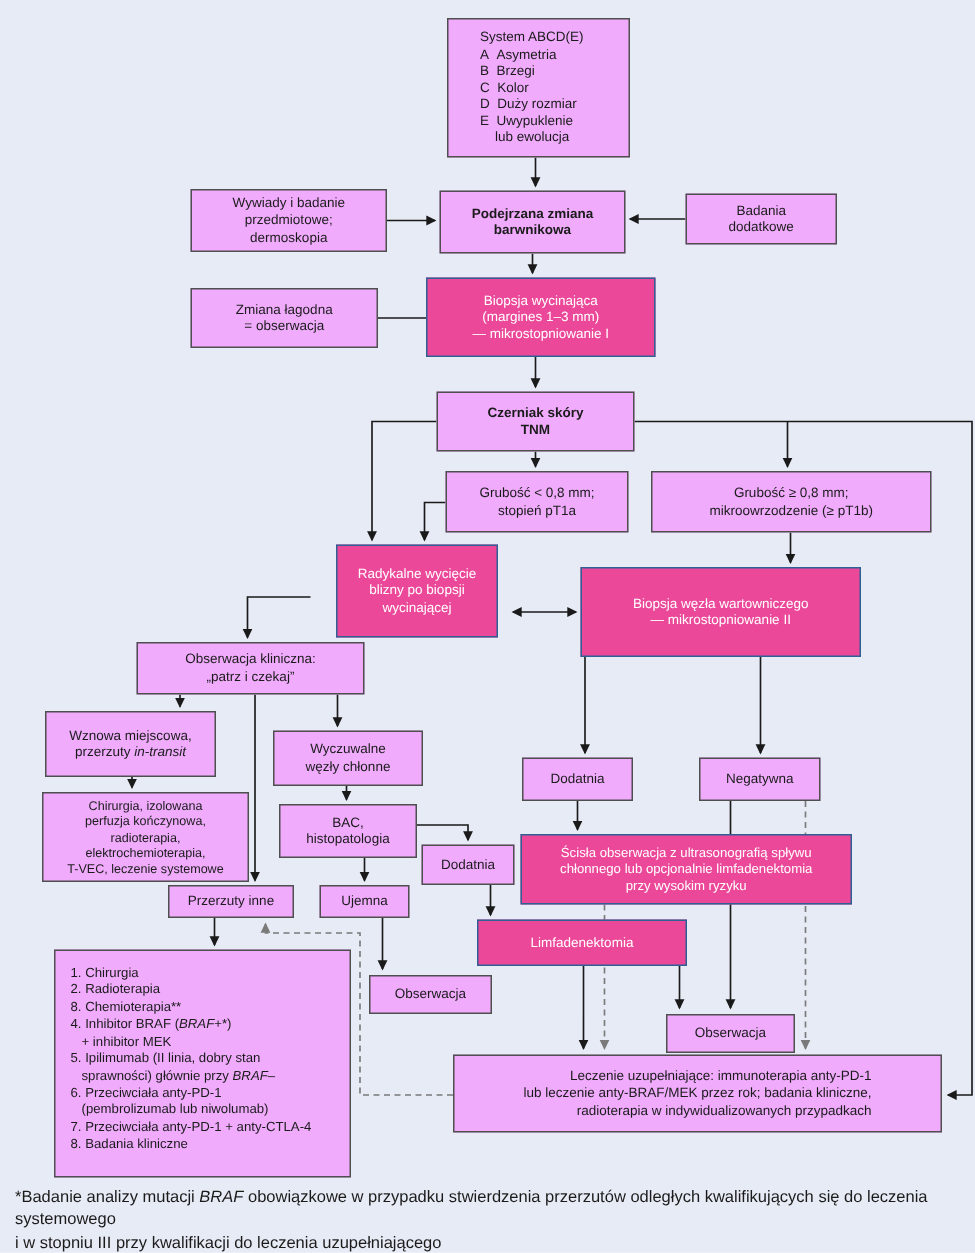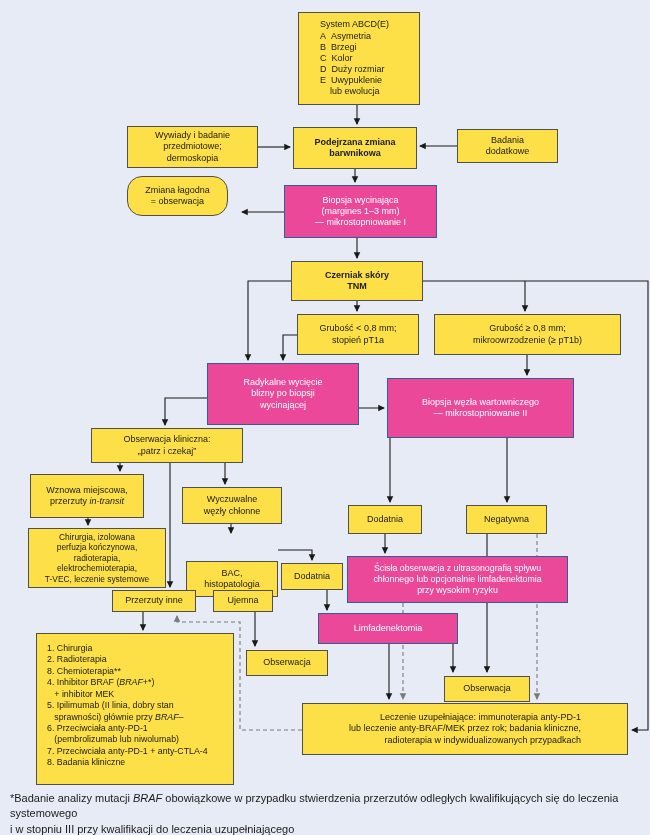--- a/index.html
+++ b/index.html
@@ -1,45 +1,45 @@
 <!DOCTYPE html>
 <html lang="pl"><head>
 <meta charset="utf-8">
 <style>
   html,body{margin:0;padding:0;}
   body{font-family:"Liberation Sans","DejaVu Sans",sans-serif;}
   #stage{position:relative;width:650px;height:835px;background:#e7ebf5;overflow:hidden;}
   #wires{position:absolute;left:0;top:0;}
   .box{
-    position:absolute;background:#fde047;border:1px solid #4f4f4f;
+    position:absolute;background:#f0abfc;border:1px solid #4f4f4f;
     display:flex;align-items:center;justify-content:center;
     text-align:center;white-space:pre-line;
     font-size:9px;line-height:1.24;color:#1b1b1b;
     padding:2px 3px;box-sizing:border-box;
   }
   .blue{background:#ec4899;border-color:#2f5f94;color:#ffffff;font-weight:normal;}
   .bold{font-weight:bold;}
   .left{text-align:left;justify-content:flex-start;}
   .ln{white-space:pre-line;}
   #n-system{left:298px;top:12px;width:122px;height:93px;padding-left:21px;}
   #n-wywiady{left:127px;top:126px;width:131px;height:42px;}
   #n-podejrzana{left:293px;top:127px;width:124px;height:42px;}
   #n-badania{left:457px;top:129px;width:101px;height:34px;}
-  #n-zmiana{left:127px;top:176px;width:101px;height:40px;border-radius:15px;}
+  #n-zmiana{left:127px;top:192px;width:125px;height:40px;}
   #n-biopsja-wyc{left:284px;top:185px;width:153px;height:53px;}
   #n-tnm{left:291px;top:261px;width:132px;height:40px;text-align:center;}
   #n-grubosc-lt{left:297px;top:314px;width:122px;height:41px;}
   #n-grubosc-ge{left:434px;top:314px;width:187px;height:41px;}
-  #n-radykalne{left:207px;top:363px;width:152px;height:62px;}
+  #n-radykalne{left:224px;top:363px;width:108px;height:62px;}
   #n-biopsja-wezla{left:387px;top:378px;width:187px;height:60px;}
   #n-obs-kliniczna{left:91px;top:428px;width:152px;height:35px;}
   #n-wznowa{left:30px;top:474px;width:114px;height:44px;}
   #n-wyczuwalne{left:182px;top:487px;width:100px;height:37px;}
   #n-chirurgia{left:28px;top:528px;width:138px;height:60px;font-size:8.4px;}
-  #n-bac{left:186px;top:561px;width:92px;height:36px;}
+  #n-bac{left:186px;top:536px;width:92px;height:36px;}
   #n-dodatnia-bac{left:281px;top:563px;width:62px;height:27px;}
   #n-dodatnia-sn{left:348px;top:505px;width:74px;height:29px;}
   #n-negatywna{left:466px;top:505px;width:81px;height:29px;}
   #n-scisla{left:347px;top:556px;width:221px;height:47px;font-size:8.8px;}
   #n-przerzuty{left:112px;top:590px;width:84px;height:22px;}
   #n-ujemna{left:213px;top:590px;width:60px;height:22px;text-align:right;}
   #n-limfa{left:318px;top:613px;width:140px;height:31px;}
   #n-obs-left{left:246px;top:650px;width:82px;height:26px;}
   #n-lista{left:36px;top:633px;width:198px;height:152px;align-items:flex-start;padding:9px 5px 5px 10px;font-size:8.8px;line-height:1.3;display:block;}
   #n-obs-right{left:444px;top:676px;width:86px;height:26px;}

